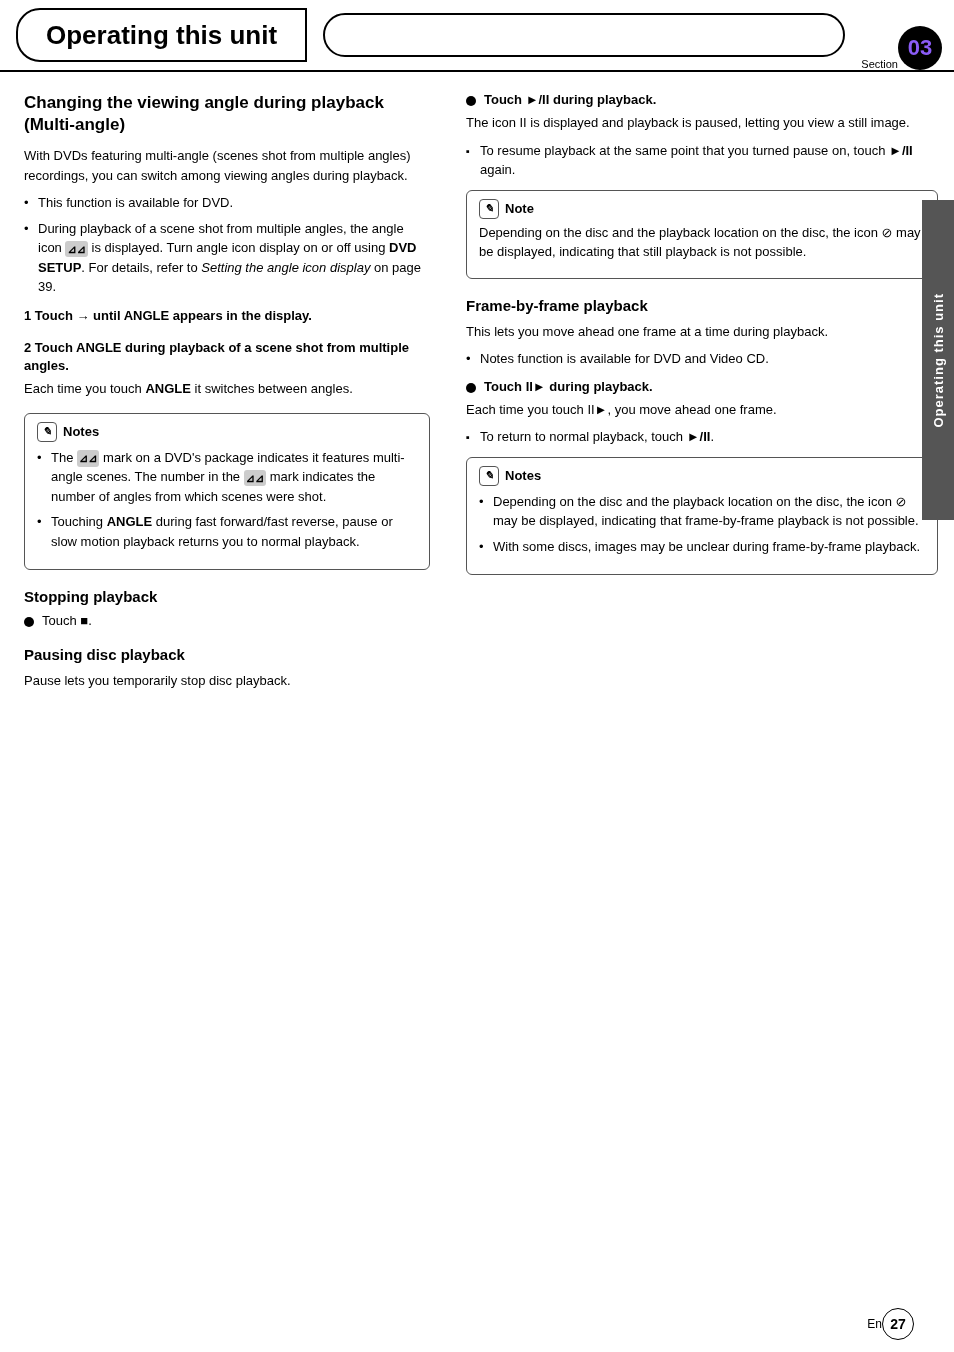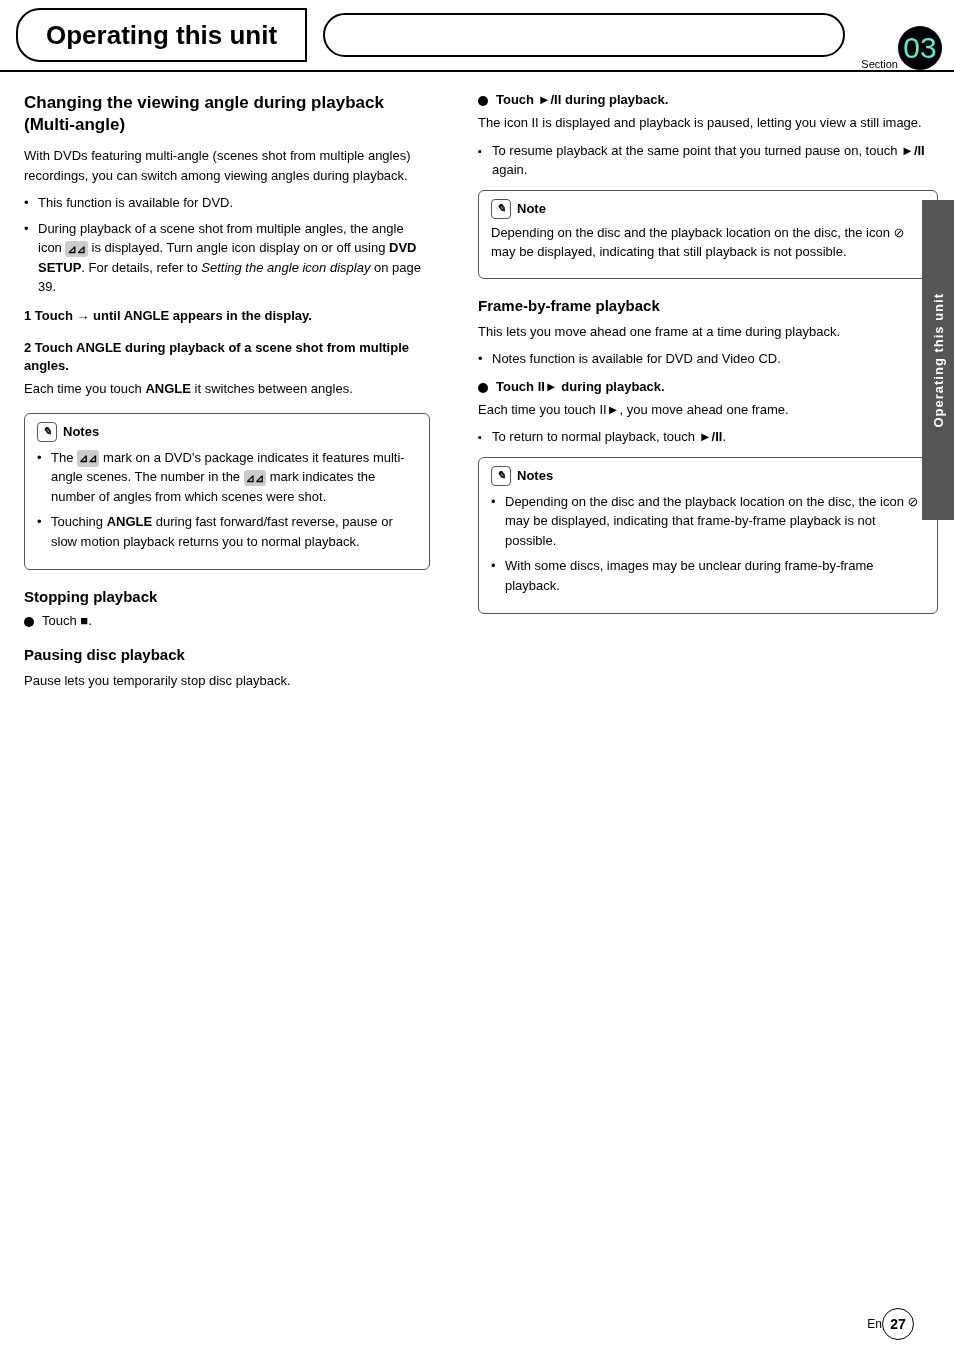--- a/index.html
+++ b/index.html
@@ -51,23 +51,23 @@
       align-items: flex-end;
       padding: 8px 12px 0 0;
       min-width: 80px;
     }
     .section-label {
       font-size: 11px;
       text-align: right;
     }
     .section-number-box {
       background: #000;
-      color: #5eead4;
-      font-size: 30px;
-      font-weight: normal;
+      color: #8b5cf6;
+      font-size: 22px;
+      font-weight: bold;
       border-radius: 50%;
       width: 44px;
       height: 44px;
       display: flex;
       align-items: center;
       justify-content: center;
       margin-top: 4px;
     }
 
     
@@ -88,21 +88,21 @@
       font-weight: bold;
       writing-mode: vertical-rl;
       transform: rotate(180deg);
       letter-spacing: 1px;
     }
 
     
     .main-content {
       display: flex;
       padding: 20px 16px 20px 24px;
-      gap: 16px;
+      gap: 4px;
     }
     .left-column {
       flex: 0 0 430px;
       padding-right: 24px;
     }
     .right-column {
       flex: 1;
       padding-left: 8px;
     }
 

